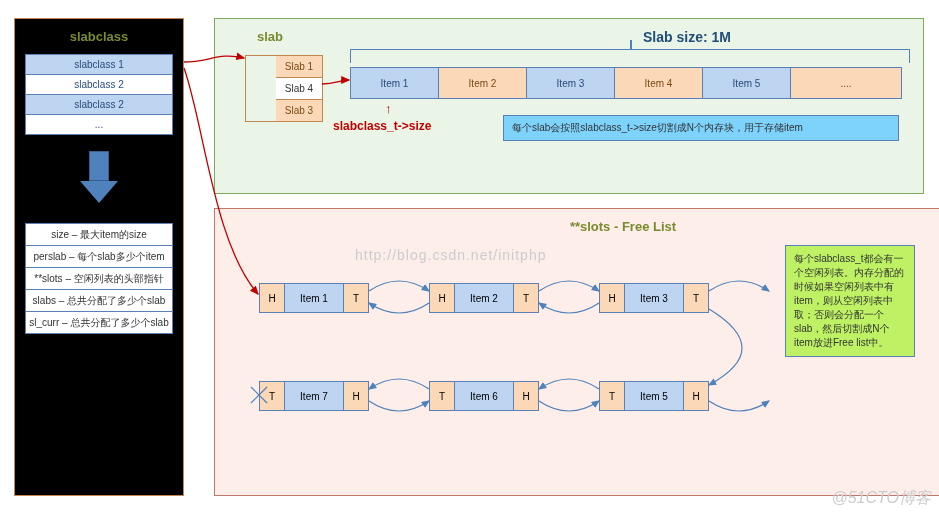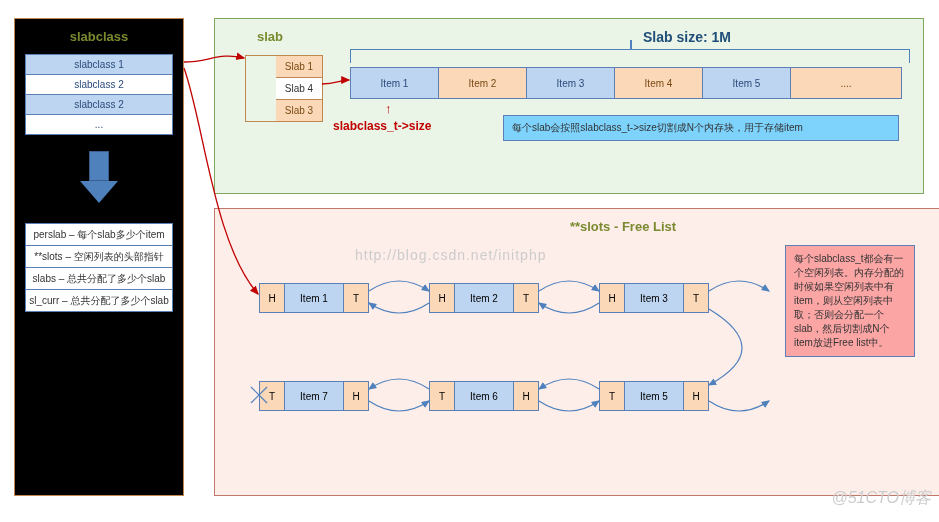--- a/index.html
+++ b/index.html
@@ -52,21 +52,21 @@
     .bp-title { color: #7a8a2e; font-weight: bold; font-size: 13px; text-align: center; margin-bottom: 10px; }
     
     .watermark { position: absolute; left: 140px; top: 38px; color: #ccc; font-size: 14px; letter-spacing: 1px; }
     
     .node-row1 { position: absolute; left: 44px; top: 74px; width: 600px; }
     .node-row2 { position: absolute; left: 44px; top: 172px; width: 600px; }
     .node { position: absolute; display: flex; border: 1px solid #5b80b6; }
     .nh, .nt { width: 24px; height: 28px; display: flex; align-items: center; justify-content: center; background: #fbd9b8; font-size: 10px; }
     .nm { width: 60px; height: 28px; display: flex; align-items: center; justify-content: center; background: #bdd5f1; font-size: 10px; border-left: 1px solid #5b80b6; border-right: 1px solid #5b80b6; }
     
-    .note-box2 { position: absolute; left: 570px; top: 36px; width: 130px; background: #fca5a5; border: 1px solid #5b80b6; padding: 6px 8px; font-size: 10px; color: #333; line-height: 1.4; }
+    .note-box2 { position: absolute; left: 570px; top: 36px; width: 130px; background: #bef264; border: 1px solid #5b80b6; padding: 6px 8px; font-size: 10px; color: #333; line-height: 1.4; }
     
     .watermark2 { position: absolute; right: 8px; bottom: 13px; color: #ccc; font-size: 16px; font-style: italic; }
     
     svg.overlay { position: absolute; top: 0; left: 0; pointer-events: none; }
   </style>
 </head>
 <body>
 
 <div class="main-canvas">
 
@@ -76,20 +76,21 @@
       <div class="sc-row">slabclass 1</div>
       <div class="sc-row alt">slabclass 2</div>
       <div class="sc-row">slabclass 2</div>
       <div class="sc-row alt">...</div>
     </div>
     <div class="arrow-down">
       <div class="shaft"></div>
         <div class="head"></div>
     </div>
     <div class="field-list">
+      <div class="field-row">size – 最大item的size</div>
       <div class="field-row">perslab – 每个slab多少个item</div>
       <div class="field-row">**slots – 空闲列表的头部指针</div>
       <div class="field-row">slabs – 总共分配了多少个slab</div>
       <div class="field-row">sl_curr – 总共分配了多少个slab</div>
     </div>
   </div>
 
   <div class="top-panel">
     <div class="tp-title">slab</div>
     <div class="slab-size-title">Slab size: 1M</div>

